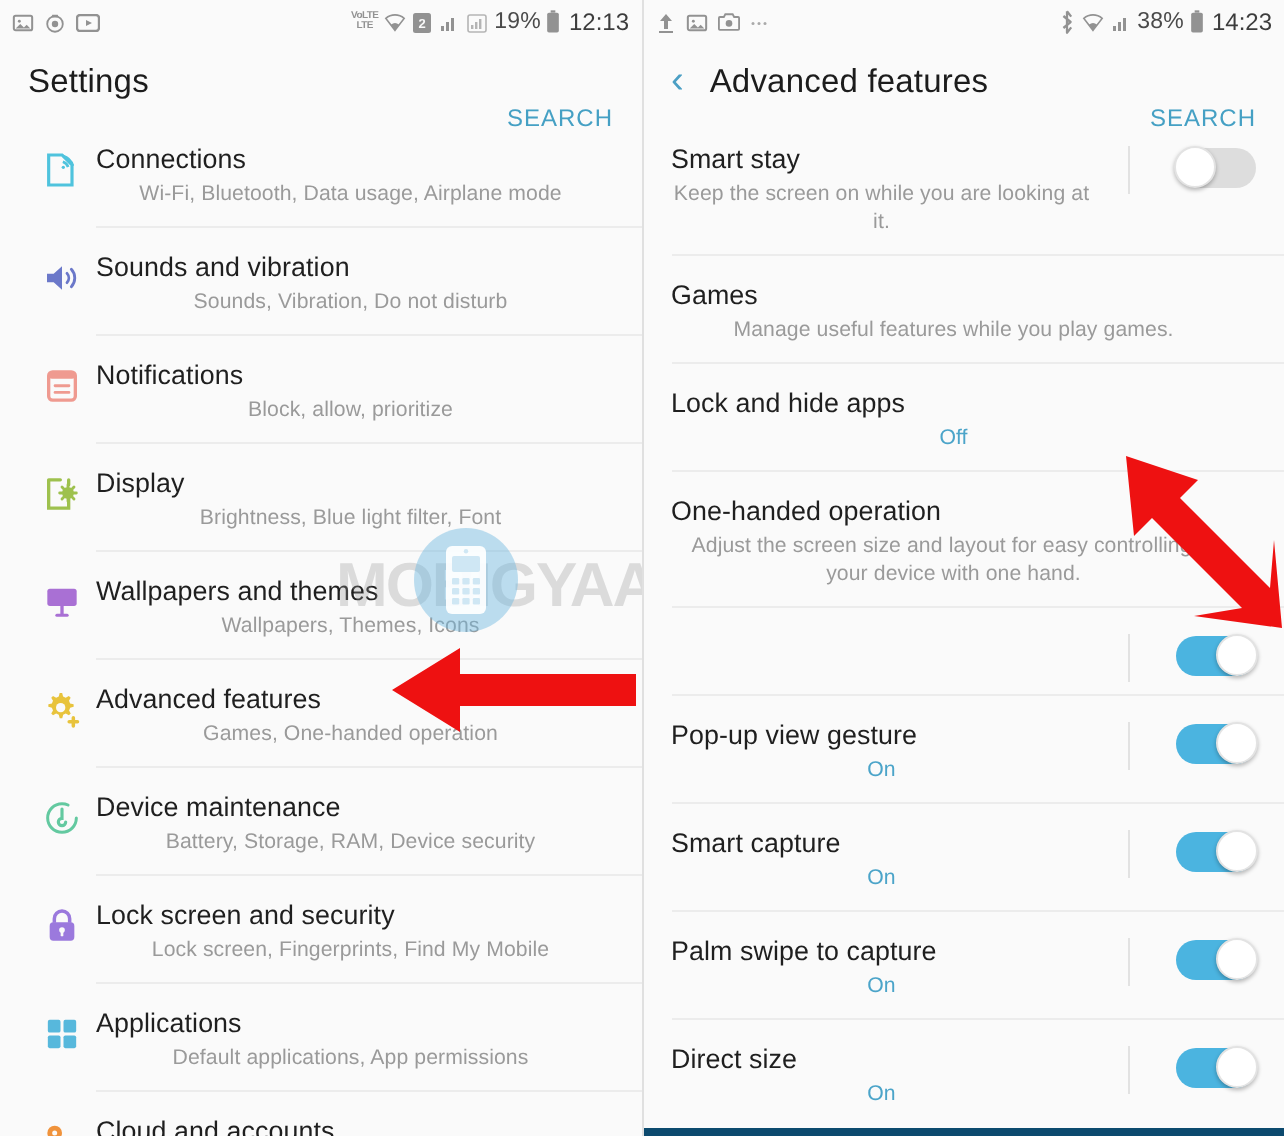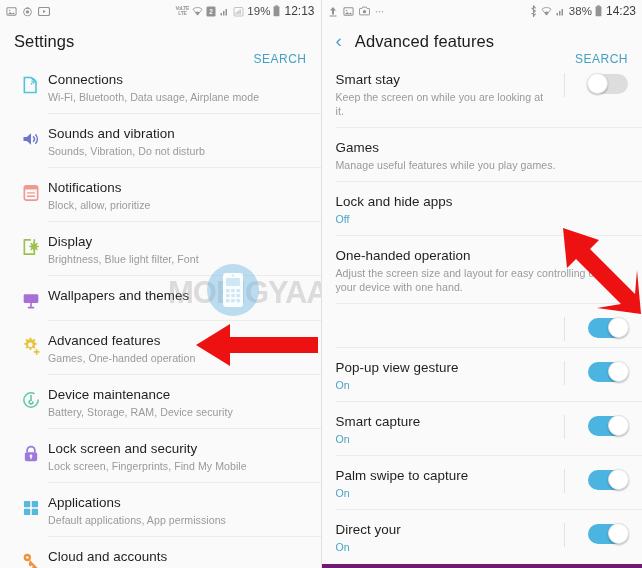--- a/index.html
+++ b/index.html
@@ -3,21 +3,21 @@
 <meta charset="utf-8">
 <style>
   html,body{margin:0;padding:0;}
   body{
     width:642px;height:568px;
     background:#ffffff;
     font-family:"Liberation Sans", sans-serif;
     overflow:hidden;
   }
   .screens{display:flex;width:642px;height:568px;}
-  .screen{width:321px;height:568px;position:relative;background:#701a75;overflow:hidden;}
+  .screen{width:321px;height:568px;position:relative;background:#0c4a6e;overflow:hidden;}
   .screen.left{border-right:1px solid #e0e0e0;}
 
   
   .statusbar{
     height:22px;display:flex;align-items:center;
     padding:0 6px;background:#fafafa;
     font-size:11px;color:#5a5a5a;
   }
   .sb-left{display:flex;align-items:center;gap:5px;}
   .sb-right{margin-left:auto;display:flex;align-items:center;gap:3px;}
@@ -59,20 +59,21 @@
     justify-content:center;padding-top:4px;
   }
   .row .texts{flex:1;min-width:0;padding-right:4px;}
   .row .t-title{
     font-size:13.4px;color:#1f1f1f;line-height:17px;font-weight:400;
     letter-spacing:.05px;
   }
   .row .t-sub{
     font-size:10.6px;color:#9a9a9a;line-height:14px;margin-top:2px;
     letter-spacing:.05px;
+    text-align:center;
   }
   .row .t-sub.accent{color:#4ba4c9;}
   .row .divider{
     position:absolute;left:14px;right:0;bottom:0;height:1px;background:#ececec;
   }
   .left .row .divider{left:48px;right:0;}
   .right .row{padding-left:14px;}
   .right .row .texts{padding-right:10px;}
   .right .row .divider{left:14px;right:0;}
 
@@ -257,20 +258,21 @@
         <div class="row">
           <div class="icon-slot">
             <svg xmlns="http://www.w3.org/2000/svg" width="20" height="20" viewBox="0 0 24 24">
               <rect x="3.2" y="4" width="17.6" height="10.4" rx="1.6" fill="#a970d4"></rect>
               <rect x="11" y="14.4" width="2" height="5.6" fill="#a970d4"></rect>
               <rect x="8" y="19" width="8" height="1.9" rx=".9" fill="#a970d4"></rect>
             </svg>
           </div>
           <div class="texts">
             <div class="t-title">Wallpapers and themes</div>
+            <div class="t-sub">Wallpapers, Themes, Icons</div>
           </div>
           <div class="divider"></div>
         </div>
         <div class="row">
           <div class="icon-slot">
             <svg xmlns="http://www.w3.org/2000/svg" width="20" height="20" viewBox="0 0 24 24">
               <path d="M10.6 1.8l1.5.05.55 2.1 1.55.66 1.9-1.05 1.1 1.05-1 1.9.66 1.55 2.1.55.05 1.5-2.1.6-.66 1.55 1 1.9-1.1 1.05-1.9-1.05-1.55.66-.55 2.1-1.5.05-.6-2.15-1.55-.66-1.9 1.05-1.05-1.05 1.05-1.9-.66-1.55-2.15-.6.05-1.5 2.1-.55.66-1.55-1.05-1.9 1.05-1.05 1.9 1.05 1.55-.66z" fill="#e8c33c"></path>
               <circle cx="11.2" cy="10.6" r="2.8" fill="#fafafa"></circle>
               <path d="M18.8 16.6v5M16.3 19.1h5" stroke="#e8c33c" stroke-width="2.1" stroke-linecap="round"></path>
             </svg>
@@ -505,21 +507,21 @@
           </div>
           <div class="toggle-slot with-sep">
             <div class="sw on">
               <div class="knob"></div>
             </div>
           </div>
           <div class="divider"></div>
         </div>
         <div class="row">
           <div class="texts">
-            <div class="t-title">Direct your</div>
+            <div class="t-title">Direct size</div>
             <div class="t-sub accent">On</div>
           </div>
           <div class="toggle-slot with-sep">
             <div class="sw on">
               <div class="knob"></div>
             </div>
           </div>
         </div>
       </div>
 

